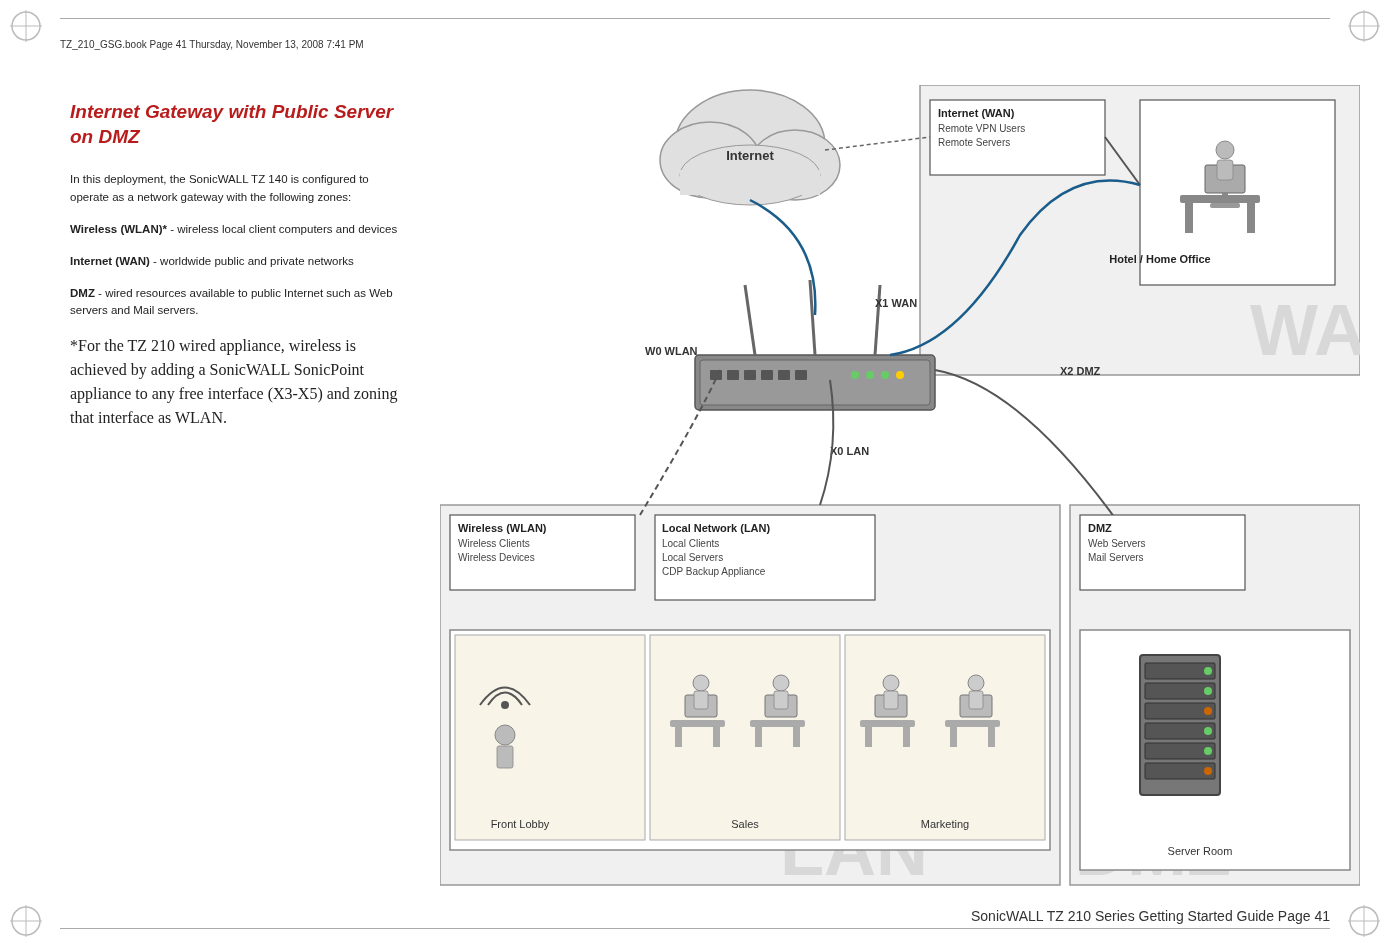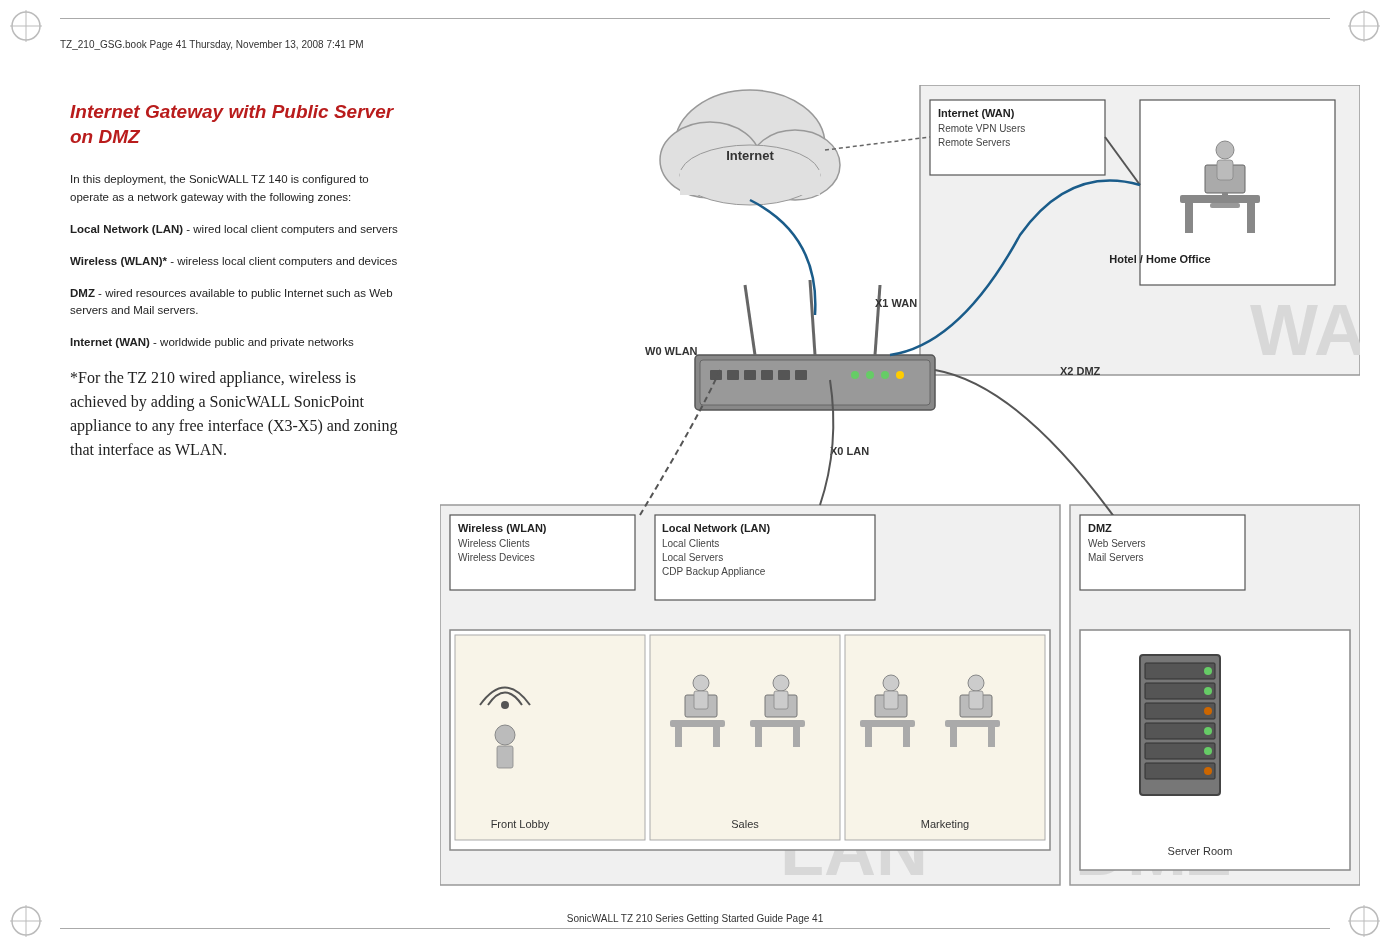--- a/index.html
+++ b/index.html
@@ -36,22 +36,22 @@
     }
 
     
     .footer-bar {
       position: absolute;
       bottom: 18px;
       left: 60px;
       right: 60px;
       display: flex;
       align-items: center;
-      justify-content: center;
-      font-size: 10px;
+      justify-content: flex-end;
+      font-size: 14px;
       color: #333;
       border-bottom: 1px solid #aaa;
       padding-bottom: 4px;
       margin-top: 24px;
     }
 
     
     .left-content {
       position: absolute;
       top: 100px;
@@ -130,34 +130,31 @@
 
 <div class="header-bar">
   <span>TZ_210_GSG.book  Page 41  Thursday, November 13, 2008  7:41 PM</span>
 </div>
 
 <div class="left-content">
   <div class="page-title">Internet Gateway with Public Server on DMZ</div>
 
   <p class="body-text">In this deployment, the SonicWALL TZ 140 is configured to operate as a network gateway with the following zones:</p>
 
-  <p class="body-text">
-    <span class="term">Local Network (LAN)</span><span> - wired local client computers and servers</span>
-  </p>
 
   <p class="body-text">
     <span class="term">Wireless (WLAN)*</span><span> - wireless local client computers and devices</span>
   </p>
 
   <p class="body-text">
+    <span class="term">Internet (WAN)</span><span> - worldwide public and private networks</span>
+  </p>
+
+  <p class="body-text">
     <span class="term">DMZ</span><span> - wired resources available to public Internet such as Web servers and Mail servers.</span>
-  </p>
-
-  <p class="body-text">
-    <span class="term">Internet (WAN)</span><span> - worldwide public and private networks</span>
   </p>
 
   <p class="footnote">*For the TZ 210 wired appliance, wireless is achieved by adding a SonicWALL SonicPoint appliance to any free interface (X3-X5) and zoning that interface as WLAN.</p>
 </div>
 
 <div class="diagram-area">
   <svg viewBox="0 0 920 820" xmlns="http://www.w3.org/2000/svg">
 
     <rect x="480" y="0" width="440" height="290" fill="#f0f0f0" stroke="#999" stroke-width="1.5"></rect>
 

